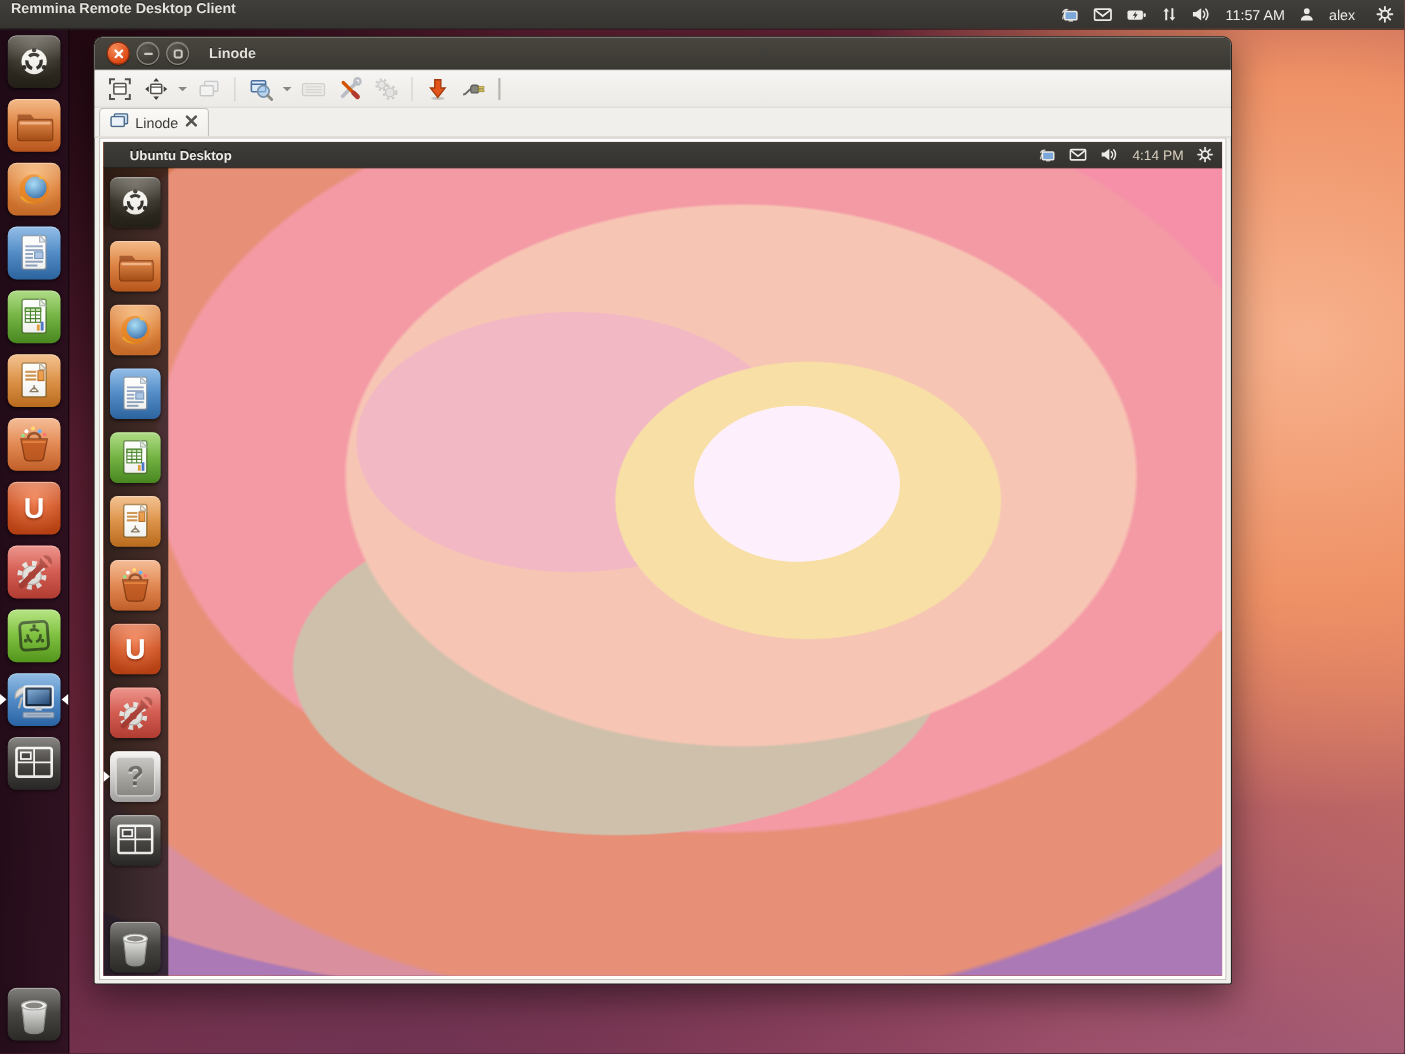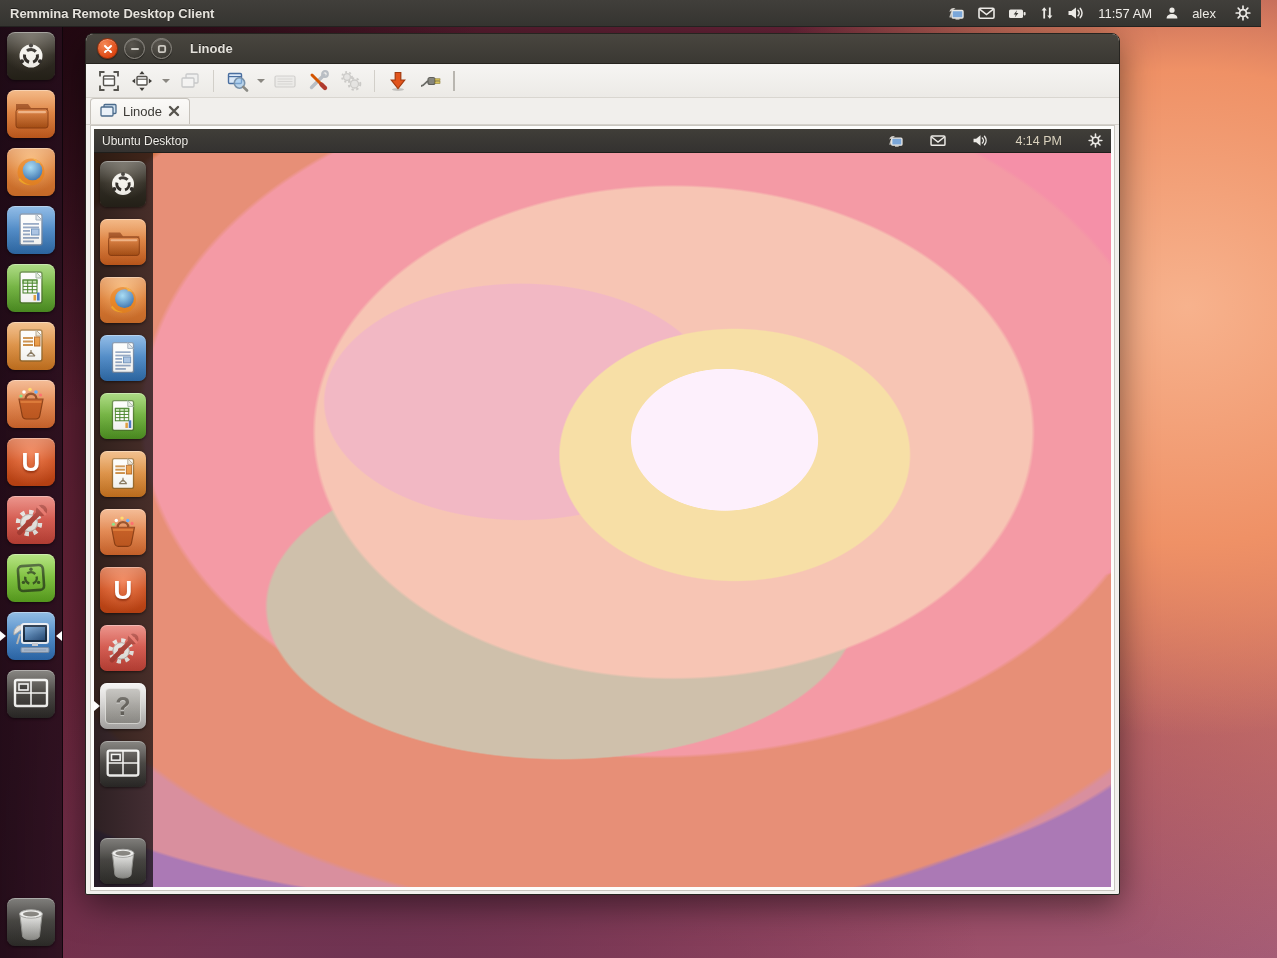--- a/index.html
+++ b/index.html
@@ -9,23 +9,23 @@
   
   #host-wallpaper{position:absolute;inset:0;
     background:
       radial-gradient(520px 430px at 93% 32%, #f7b28d 0%, #ef9166 55%, rgba(239,145,102,0) 100%),
       radial-gradient(900px 760px at 104% 46%, #e5825f 0%, rgba(229,130,95,0) 70%),
       radial-gradient(800px 700px at 0% 0%, #1c060e 0%, rgba(28,6,14,0) 60%),
       radial-gradient(900px 520px at 28% 104%, #6d3352 0%, rgba(109,51,82,0) 70%),
       linear-gradient(140deg,#3f1322 0%,#72283f 45%,#96455f 75%,#a35b76 100%);}
 
   
-  #host-panel{position:absolute;left:0;top:0;right:16px;height:26px;z-index:40;
+  #host-panel{position:absolute;left:0;top:0;right:0;height:26px;z-index:40;
     background:linear-gradient(#413f3b,#353430);border-bottom:1px solid #232220;
-    display:flex;align-items:center;color:#e8e5e0;}
+    display:flex;color:#e8e5e0;}
   #host-panel .app-title{font-weight:bold;font-size:13px;margin-left:10px;color:#e6e3dd;
     text-shadow:0 -1px 0 rgba(0,0,0,.5);}
   .tray{margin-left:auto;display:flex;align-items:center;gap:13px;padding-right:10px;}
   .tray svg{display:block;}
   .tray .ttime{font-size:13px;color:#f0eeea;}
   .tray .tuser{font-size:13px;color:#eceae5;}
 
   
   .launcher{position:absolute;z-index:30;}
   #host-launcher{left:0;top:26px;width:62px;height:932px;
@@ -113,22 +113,22 @@
       radial-gradient(480px 400px at 1% 10%, #30220f 0 97%, transparent 98%),
       radial-gradient(430px 310px at 6% 99%, #45203a 0 97%, transparent 98%),
       radial-gradient(460px 340px at 99% 92%, #8f4a3a 0 97%, transparent 98%),
       radial-gradient(420px 300px at 99% 8%, #aa3f4d 0 97%, transparent 98%),
       linear-gradient(120deg,#6a1f26 0%,#a2403c 45%,#9c4542 100%);}
 
   
   #remote-panel{position:absolute;left:0;top:0;right:0;height:23px;z-index:10;
     background:linear-gradient(#403e39,#343230);border-bottom:1px solid #1f1e1b;
     display:flex;align-items:center;color:#ece9e3;}
-  #remote-panel .rtitle{font-weight:normal;font-size:12px;margin-left:8px;color:#eeece7;text-shadow:0 -1px 0 rgba(0,0,0,.5);}
-  #remote-panel .tray{gap:26px;padding-right:8px;}
+  #remote-panel .rtitle{font-weight:bold;font-size:12px;margin-left:24px;color:#eeece7;text-shadow:0 -1px 0 rgba(0,0,0,.5);}
+  #remote-panel .tray{gap:12px;padding-right:8px;}
   #remote-panel .ttime{font-size:12.5px;color:#d9d1bd;}
 
   
   #remote-launcher{left:0;top:23px;width:59px;height:743px;position:absolute;z-index:9;
     background:linear-gradient(90deg,rgba(8,8,8,.82),rgba(16,12,14,.74));}
   #remote-launcher .litem{left:6px;width:46px;height:46px;}
   #remote-launcher .ind-l{left:-6px;top:18px;}
   #remote-launcher .tile{border-radius:7px;}
 </style>
 </head>

